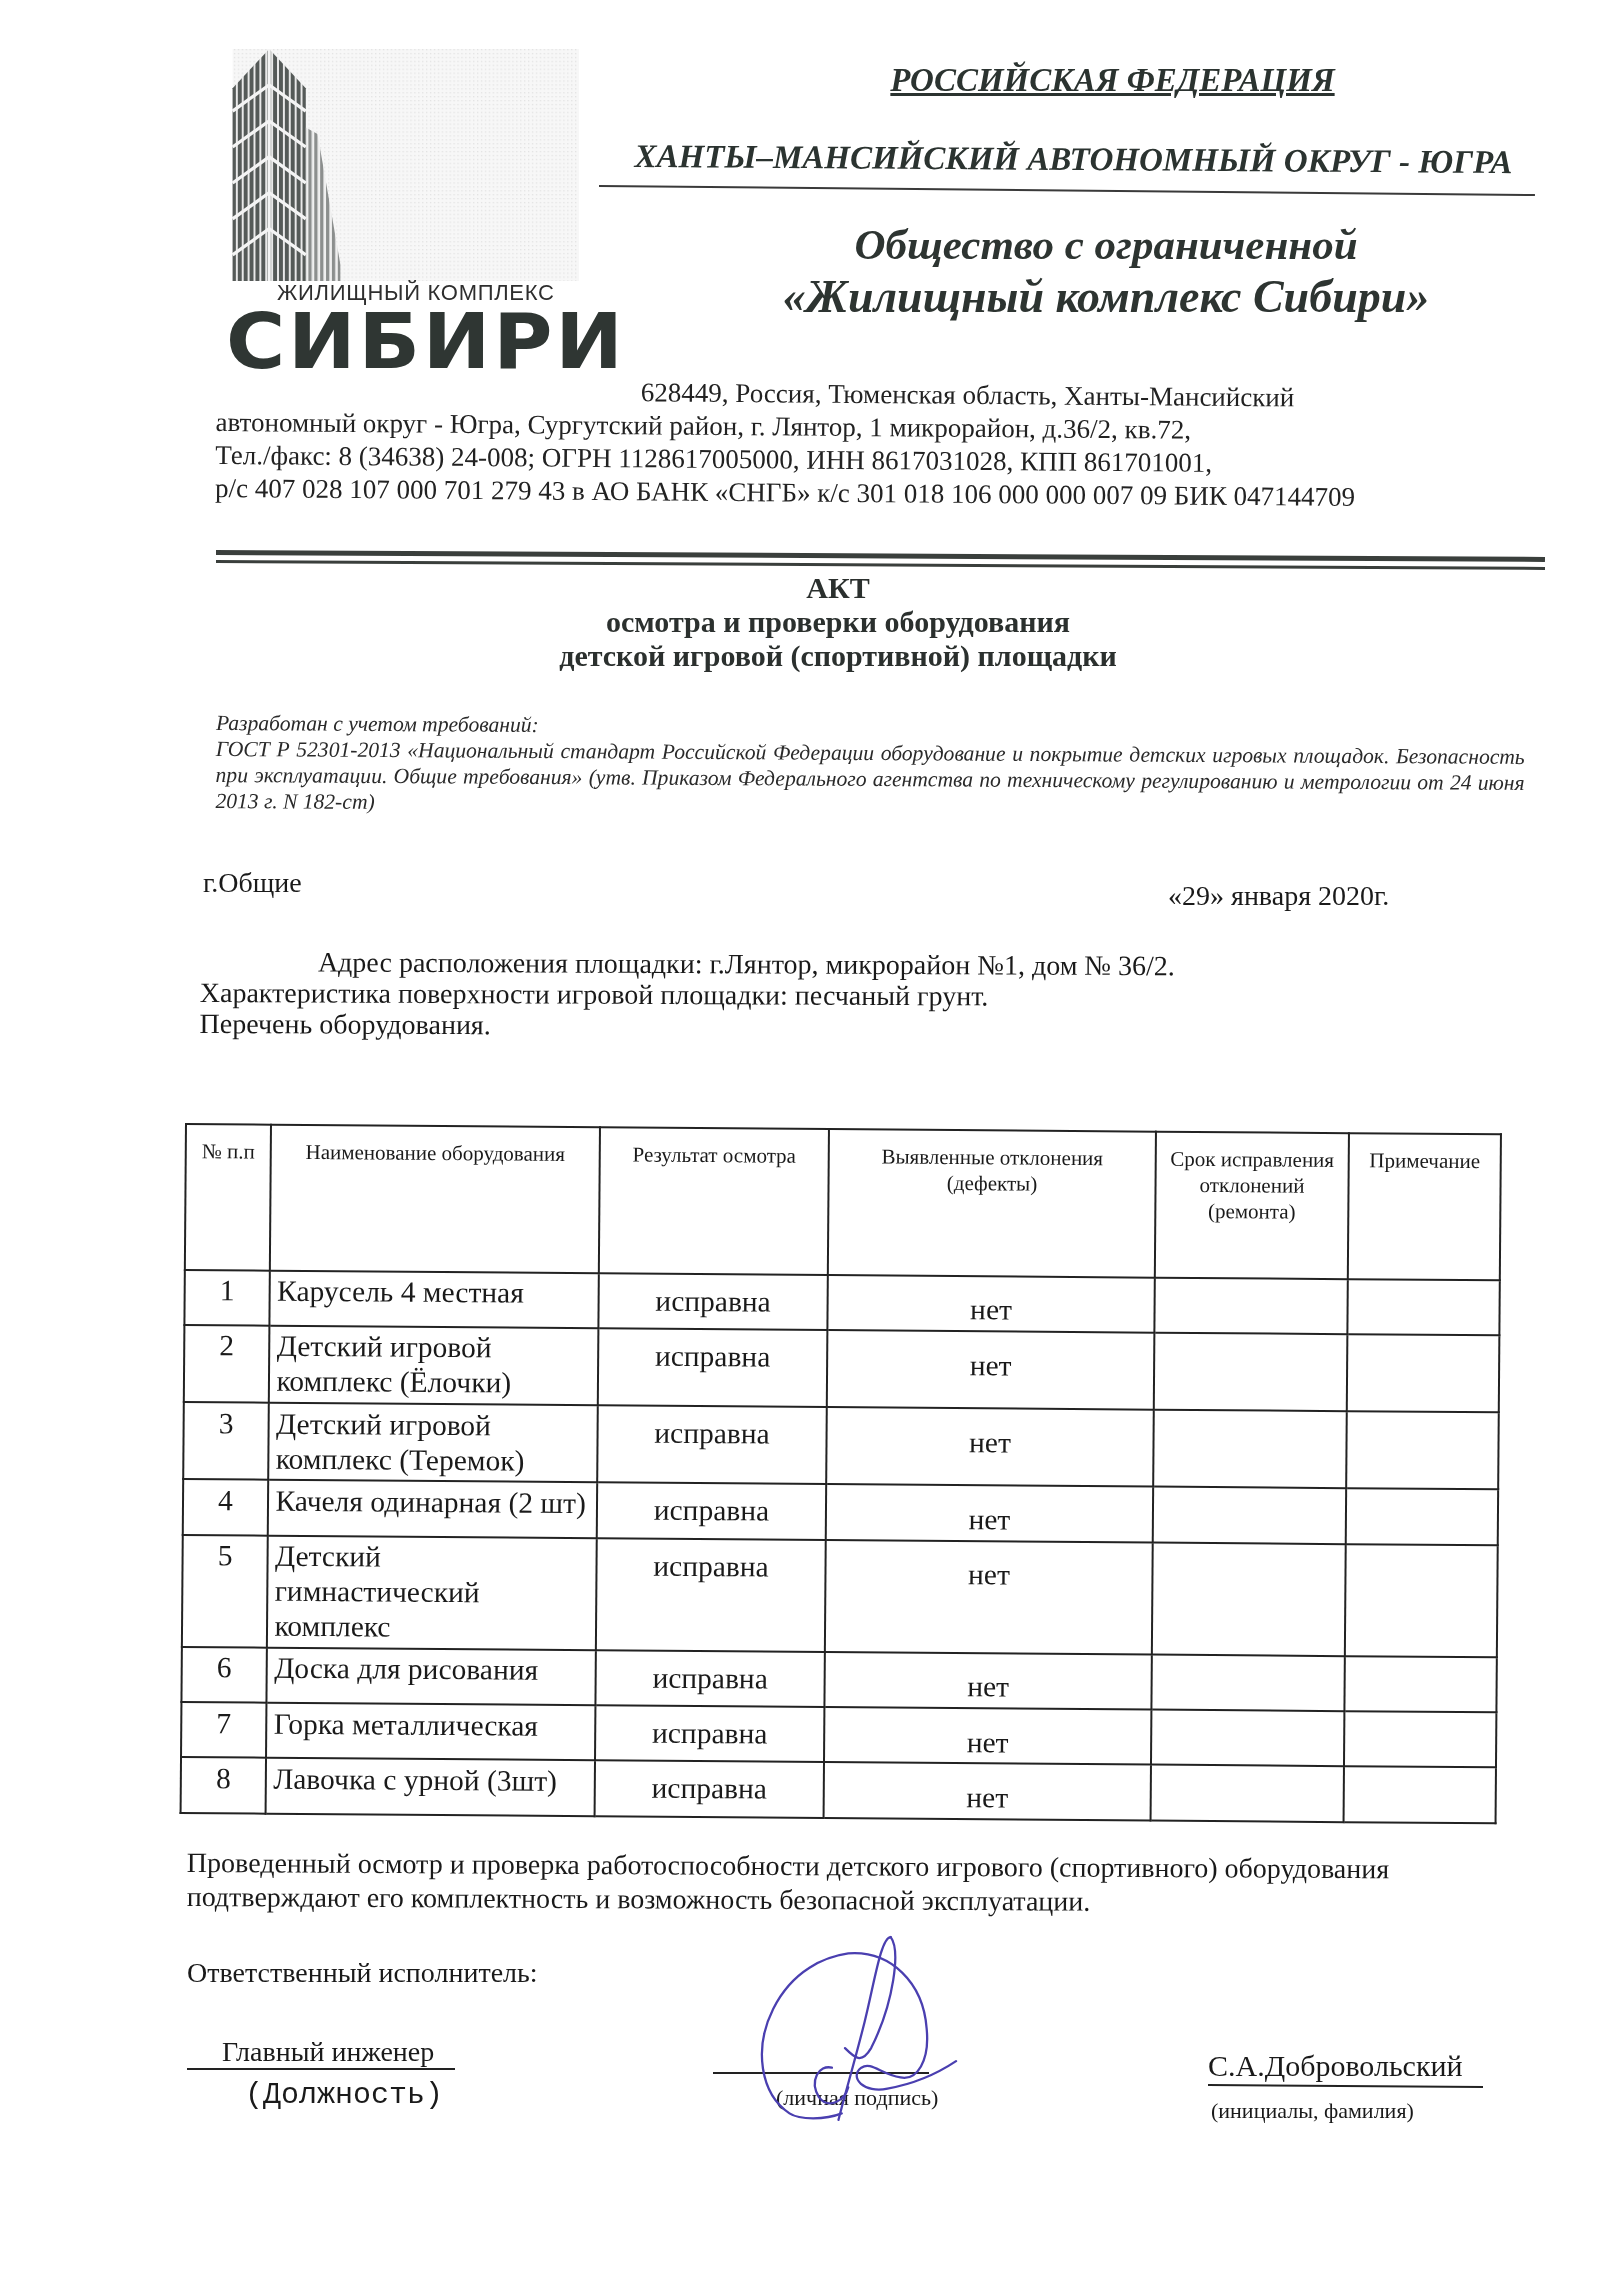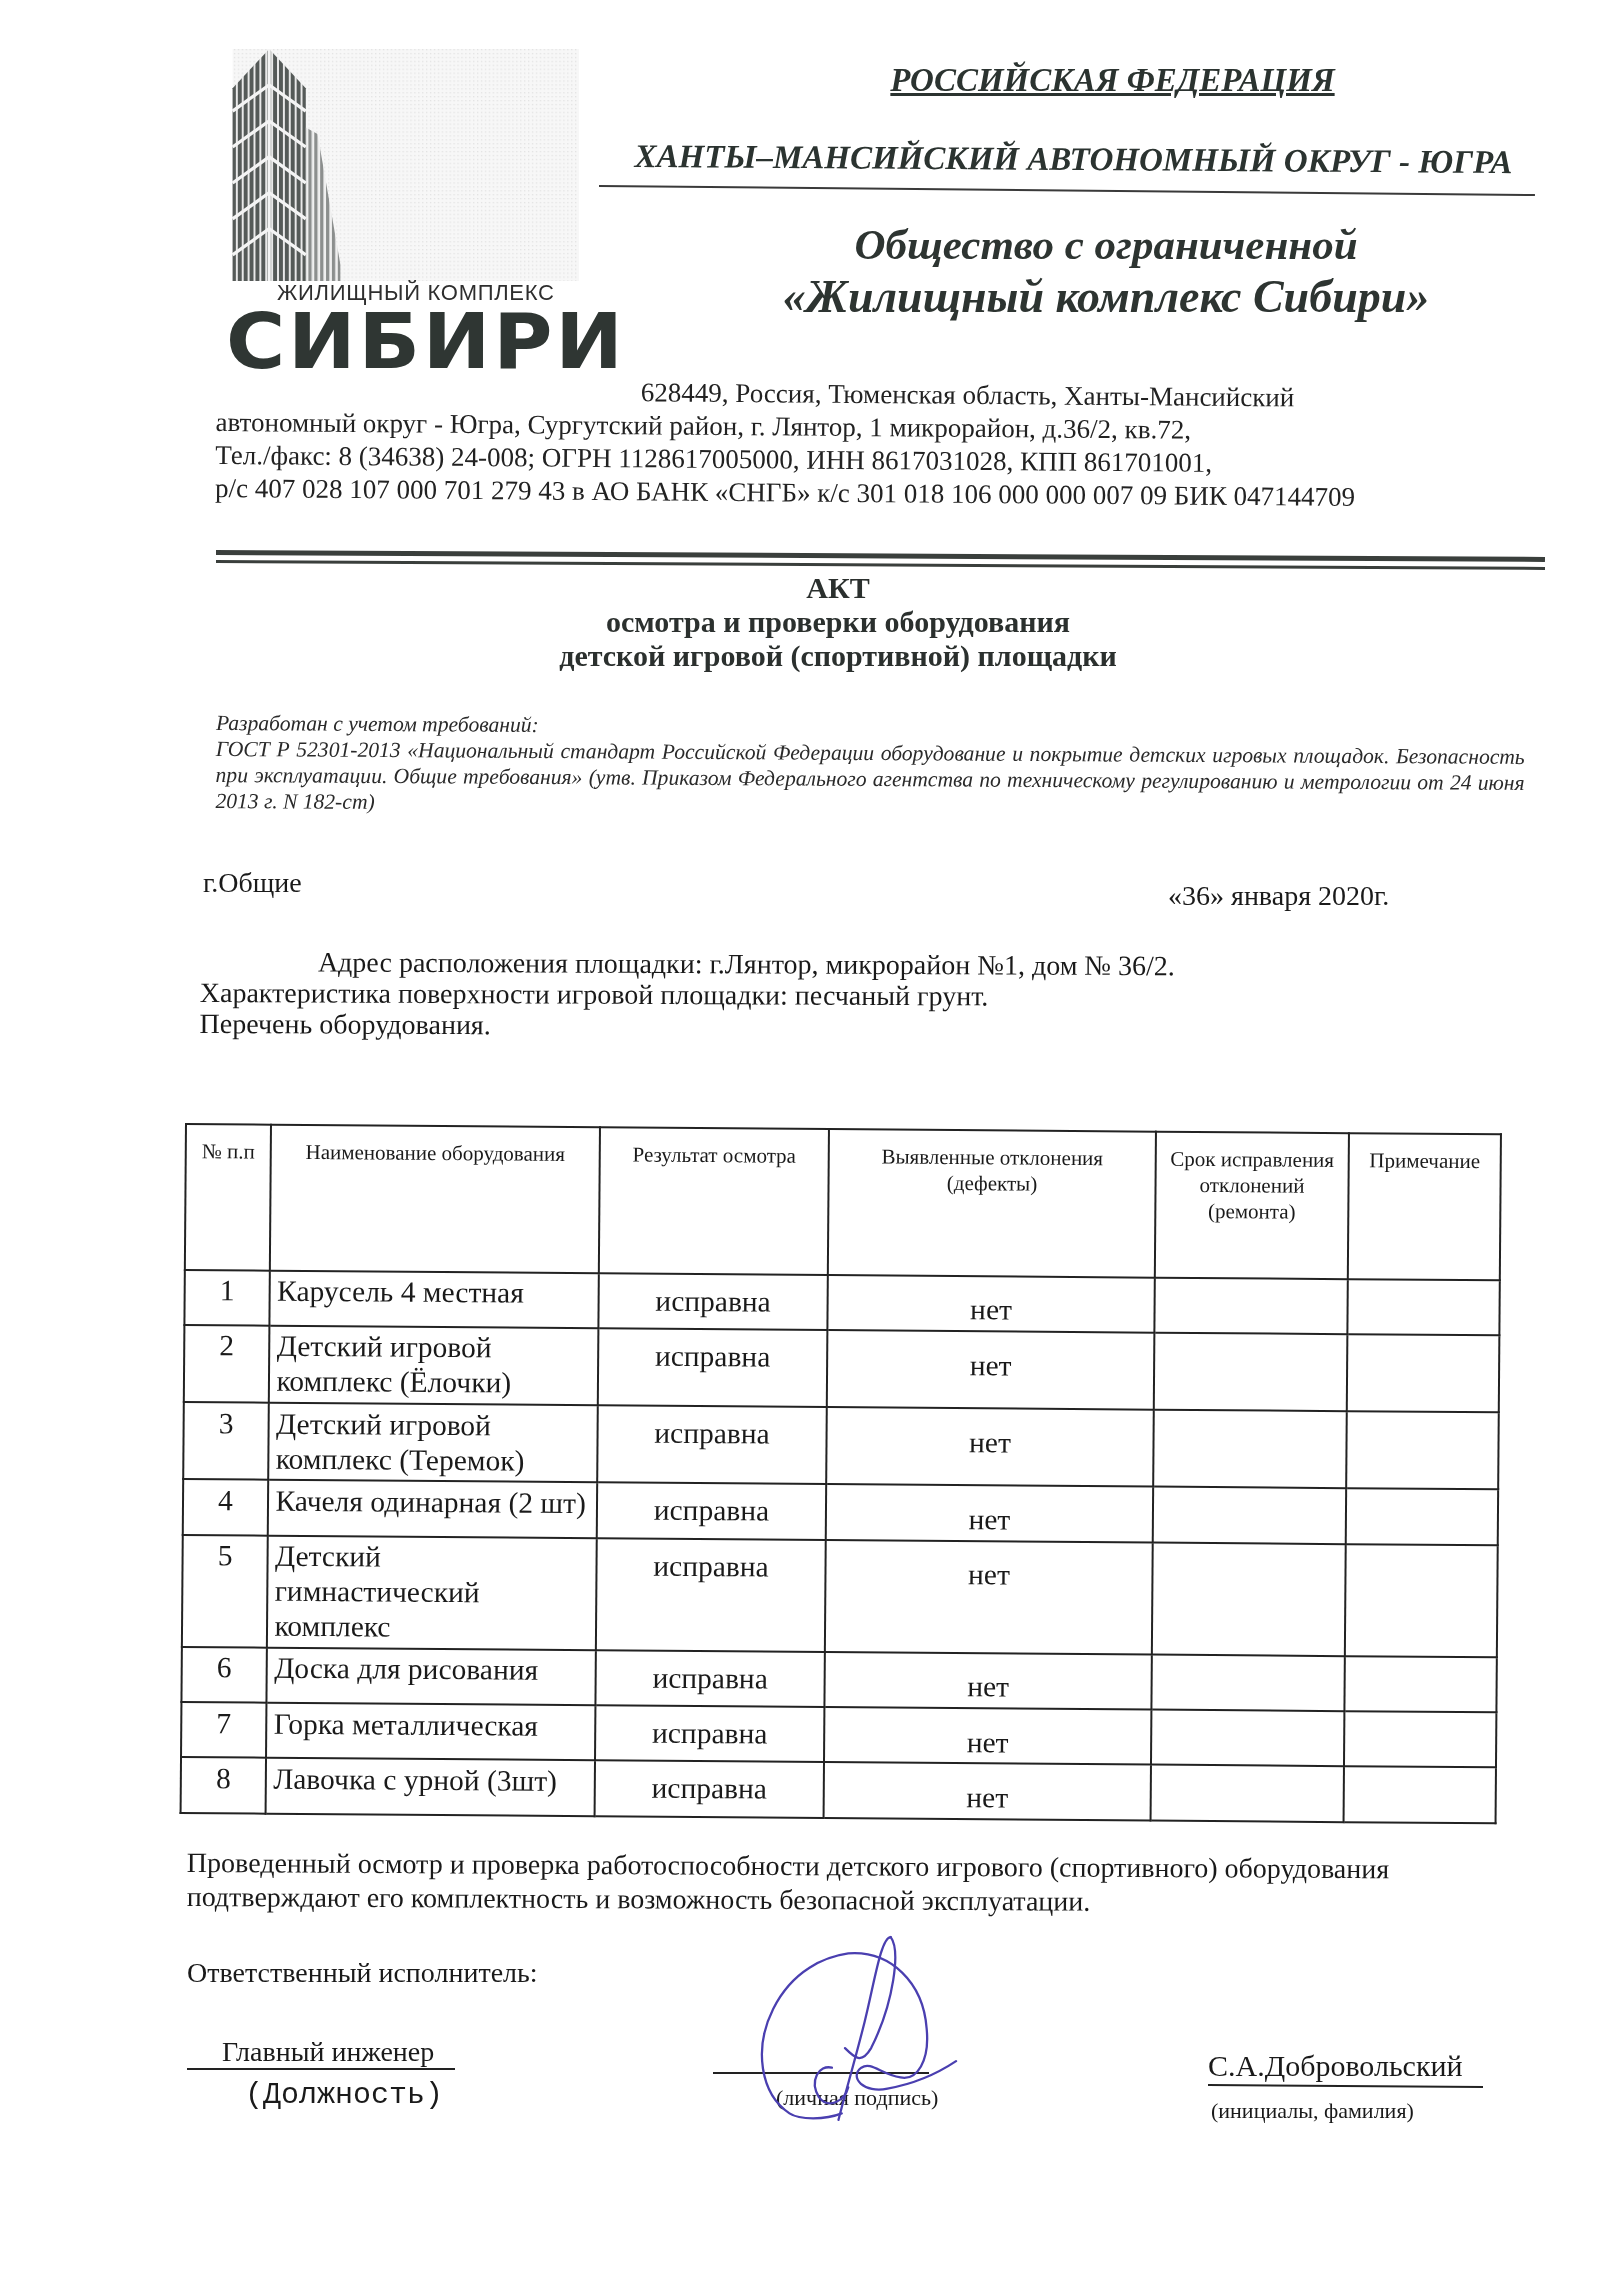--- a/index.html
+++ b/index.html
@@ -128,21 +128,21 @@
   <div>осмотра и проверки оборудования</div>
   <div>детской игровой (спортивной) площадки</div>
 </div>
 
 <div class="abs req">
   <div>Разработан с учетом требований:</div>
   <div>ГОСТ Р 52301-2013 «Национальный стандарт Российской Федерации оборудование и покрытие детских игровых площадок. Безопасность при эксплуатации. Общие требования» (утв. Приказом Федерального агентства по техническому регулированию и метрологии от 24 июня 2013 г. N 182-ст)</div>
 </div>
 
 <div class="abs city">г.Общие</div>
-<div class="abs date">«36» января  2020г.</div>
+<div class="abs date">«29» января  2020г.</div>
 
 <div class="abs info">
   <div class="p1">Адрес расположения площадки: г.Лянтор, микрорайон №1, дом № 36/2.</div>
   <div>Характеристика поверхности игровой площадки: песчаный грунт.</div>
   <div>Перечень оборудования.</div>
 </div>
 
 <div class="abs tbl-wrap">
   <table class="eq">
     <colgroup>

